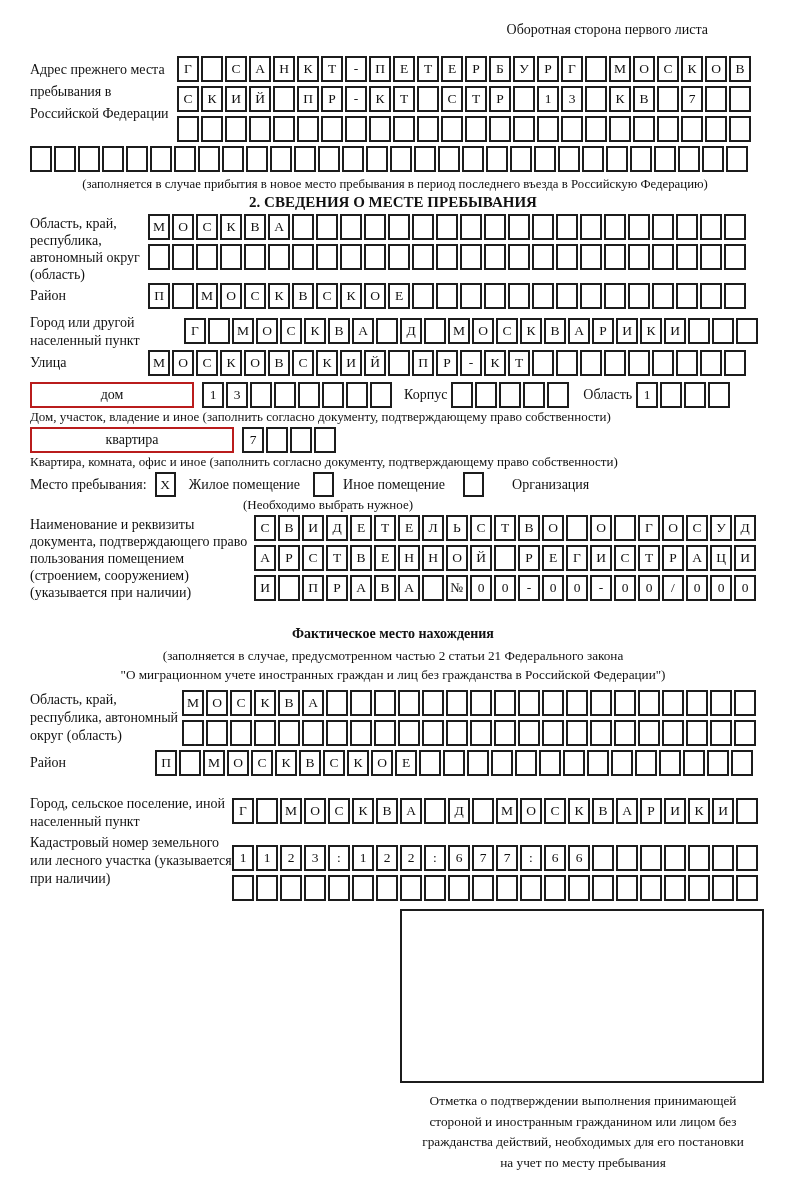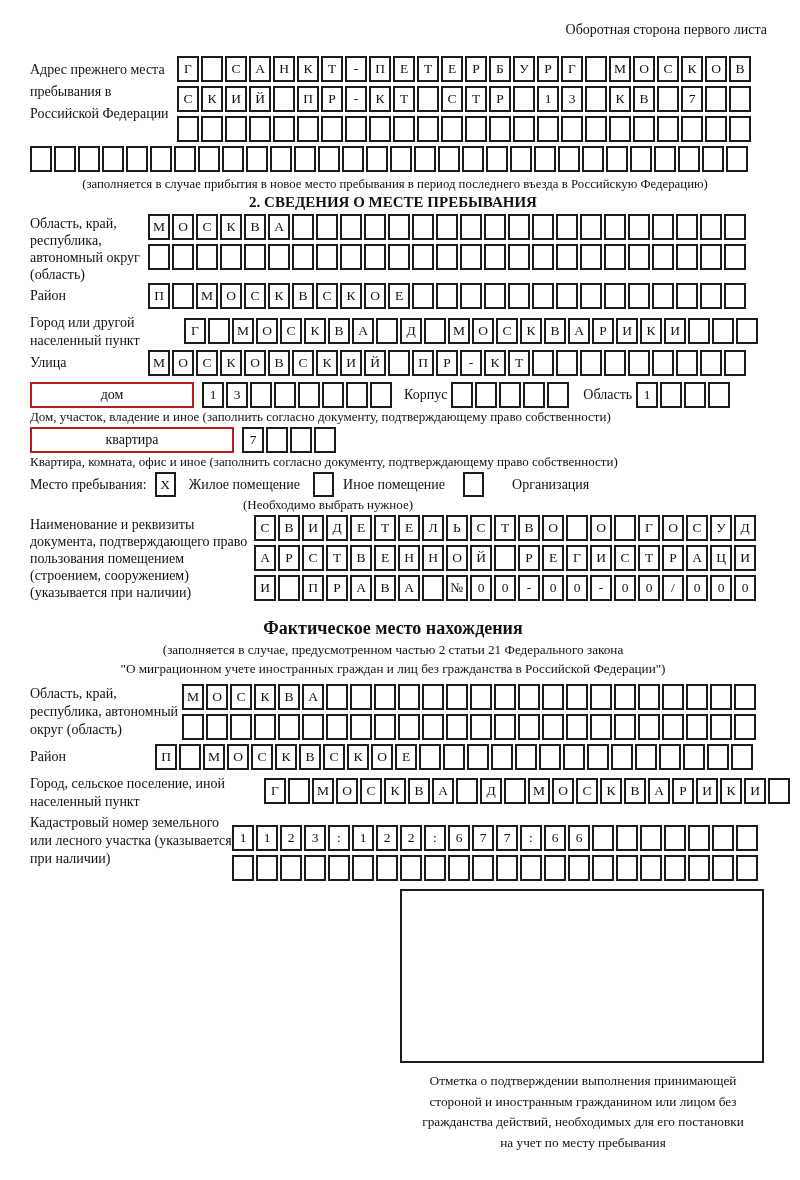--- a/index.html
+++ b/index.html
@@ -1,21 +1,21 @@
 <!DOCTYPE html>
 <html><head>
 <meta charset="utf-8">
 <style>
   html,body { margin:0; padding:0; background:#fff; }
   .page {
     position:relative; width:800px; height:1180px; box-sizing:border-box;
     padding:22px 0 0 30px; background:#fff; color:#111;
     font-family:"Liberation Serif", serif; font-size:14px; overflow:hidden;
   }
-  .header-note { text-align:right; padding-right:33px; font-size:14px; height:18px; }
+  .header-note { text-align:right; padding-right:92px; font-size:14px; height:18px; }
 
   
   .cellrow { display:flex; height:26px; margin-bottom:4px; }
   .cellrow.inline { margin-bottom:0; }
   .cell {
     box-sizing:border-box; width:22px; height:26px; margin-right:2px;
     border:2px solid #1c1c1c; background:#fff;
     display:inline-flex; align-items:center; justify-content:center;
     font-size:13.5px; font-family:"Liberation Serif", serif; color:#111;
   }
@@ -23,21 +23,21 @@
   
   .fblock { display:flex; }
   .flabel { flex-shrink:0; font-size:14px; line-height:18px; padding-top:1px; }
   .frows { flex:1; }
 
   .sec1 { display:flex; margin-top:16px; }
   .sec1 .flabel { width:147px; line-height:22px; padding-top:3px; }
 
   .note-center { width:730px; text-align:center; font-size:12.8px; height:16px; line-height:16px; }
   .h2 { width:726px; text-align:center; font-weight:bold; font-size:15px; height:19px; line-height:19px; margin-top:1px; }
-  .h3 { width:726px; text-align:center; font-weight:bold; font-size:18px; height:18px; line-height:18px; margin-top:14px; }
+  .h3 { width:726px; text-align:center; font-weight:bold; font-size:14px; height:18px; line-height:18px; margin-top:20px; }
   .law-note { width:726px; text-align:center; font-size:13.2px; line-height:19px; margin-top:3px; }
 
   .w118 { width:118px; } .w125 { width:125px; }
   .w152 { width:152px; } .w154 { width:154px; } .w202 { width:202px; } .w224 { width:224px; }
   .lh17 { line-height:17px; }
   .pt5 { padding-top:5px; } .pt4 { padding-top:4px; } .pt12 { padding-top:12px; }
 
   .blk-region2 { margin-top:2px; }
   .blk-city2 { margin-top:0; }
   .row-district { margin-top:0; }
@@ -64,21 +64,21 @@
     display:inline-flex; align-items:center; justify-content:center; font-size:13.5px;
   }
   .stay-lbl { font-size:14px; }
   .c1 { margin:0 13px 0 8px; } .c2 { margin:0 9px 0 13px; } .c3 { margin:0 28px 0 18px; }
   .stay-note { font-size:13px; height:16px; line-height:16px; margin-left:213px; }
 
   .blk-doc { margin-top:2px; }
   .blk-doc .flabel { line-height:17px; }
 
   .blk-region3 { margin-top:6px; }
-  .blk-city3 { margin-top:0;gap:32px; }
+  .blk-city3 { margin-top:14px; }
   .blk-cad { margin-top:2px; }
 
   
   .confirm-box {
     box-sizing:border-box; width:364px; height:174px; margin-left:370px; margin-top:4px;
     border:2px solid #1c1c1c; background:#fff;
   }
   .confirm-caption { width:380px; margin-left:363px; margin-top:8px; text-align:center;
     font-size:13.3px; line-height:20.5px; }
 </style>

